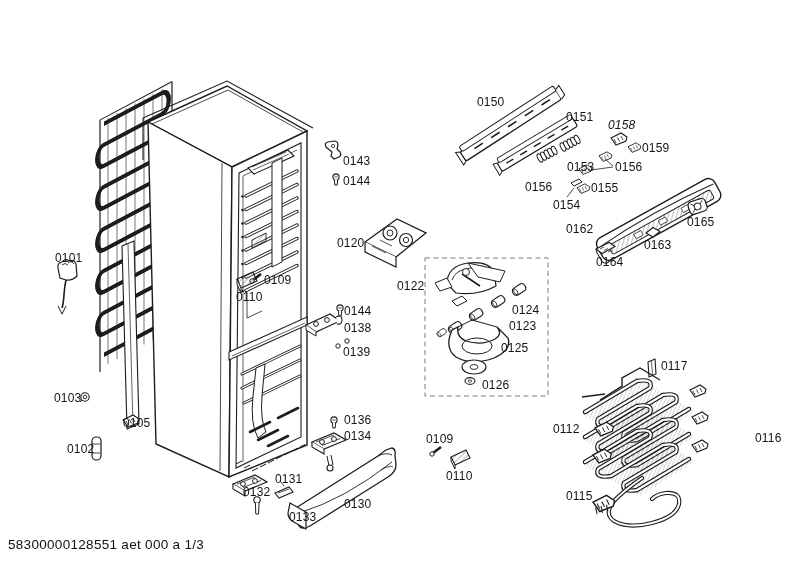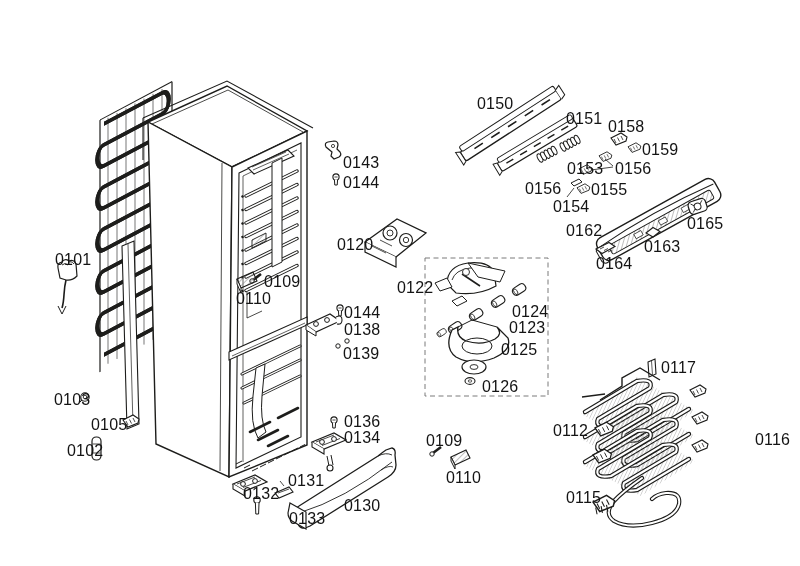--- a/index.html
+++ b/index.html
@@ -1,20 +1,20 @@
 <!DOCTYPE html>
 <html><head>
 <meta charset="utf-8">
 <style>
   html,body{margin:0;padding:0;background:#fff;}
   #page{position:relative;width:800px;height:566px;background:#fff;overflow:hidden;
         font-family:"Liberation Sans",sans-serif;}
   #drawing{position:absolute;left:0;top:0;}
   #labels{position:absolute;left:0;top:0;width:800px;height:566px;pointer-events:none;}
-  .part-label{position:absolute;font-size:16px;font-weight:500;color:#141414;
+  .part-label{position:absolute;font-size:12px;font-weight:500;color:#141414;
               letter-spacing:.2px;white-space:nowrap;}
   #footer-text{position:absolute;left:8px;top:537px;font-size:13.5px;color:#111;
                letter-spacing:.3px;}
 </style>
 </head>
 <body>
 
 <div id="page">
 
 <svg id="drawing" width="800" height="566" viewBox="0 0 800 566">
@@ -367,56 +367,57 @@
   </g>
   <g transform="translate(593,494) scale(1.35)">
     <use href="#clip3d"></use>
     <path d="M2,10 l1,5 M6,9 l1,5 M10,8 l1,5" stroke="#1d1d1b" stroke-width="0.8" fill="none"></path>
   </g>
 </svg>
 
 <div id="labels">
       <span class="part-label" style="left: 55px; top: 251px;">0101</span>
       <span class="part-label" style="left: 54px; top: 391px;">0103</span>
-      <span class="part-label" style="left: 85px; top: 416px; padding-left: 6px;">0105</span>
+      <span class="part-label" style="left: 117px; top: 416px; padding-left: 6px;">0105</span>
       <span class="part-label" style="left: 67px; top: 442px;">0102</span>
       <span class="part-label" style="left: 343px; top: 154px;">0143</span>
       <span class="part-label" style="left: 343px; top: 174px;">0144</span>
       <span class="part-label" style="left: 337px; top: 236px;">0120</span>
       <span class="part-label" style="left: 264px; top: 273px;">0109</span>
       <span class="part-label" style="left: 236px; top: 290px;">0110</span>
       <span class="part-label" style="left: 397px; top: 279px;">0122</span>
       <span class="part-label" style="left: 344px; top: 304px;">0144</span>
       <span class="part-label" style="left: 344px; top: 321px;">0138</span>
       <span class="part-label" style="left: 343px; top: 345px;">0139</span>
       <span class="part-label" style="left: 344px; top: 413px;">0136</span>
       <span class="part-label" style="left: 344px; top: 429px;">0134</span>
       <span class="part-label" style="left: 219px; top: 485px; padding-left: 24px;">0132</span>
-      <span class="part-label" style="left: 288px; top: 472px;">0131</span>
+      <span class="part-label" style="left: 275px; top: 472px;">0131</span>
       <span class="part-label" style="left: 245px; top: 510px; padding-left: 44px;">0133</span>
       <span class="part-label" style="left: 344px; top: 497px;">0130</span>
       <span class="part-label" style="left: 426px; top: 432px;">0109</span>
       <span class="part-label" style="left: 446px; top: 469px;">0110</span>
       <span class="part-label" style="left: 477px; top: 95px;">0150</span>
       <span class="part-label" style="left: 566px; top: 110px;">0151</span>
-      <span class="part-label" style="left: 608px; top: 118px;">0158</span>
+      <span class="part-label" style="left: 608px; top: 118px; font-style: italic;">0158</span>
       <span class="part-label" style="left: 642px; top: 141px;">0159</span>
       <span class="part-label" style="left: 528px; top: 160px; padding-left: 39px;">0153</span>
       <span class="part-label" style="left: 615px; top: 160px;">0156</span>
       <span class="part-label" style="left: 525px; top: 180px;">0156</span>
       <span class="part-label" style="left: 591px; top: 181px;">0155</span>
       <span class="part-label" style="left: 553px; top: 198px;">0154</span>
       <span class="part-label" style="left: 566px; top: 222px;">0162</span>
       <span class="part-label" style="left: 644px; top: 238px;">0163</span>
       <span class="part-label" style="left: 596px; top: 255px;">0164</span>
       <span class="part-label" style="left: 687px; top: 215px;">0165</span>
       <span class="part-label" style="left: 509px; top: 273px; margin-top: 46px;">0123</span>
       <span class="part-label" style="left: 497px; top: 303px; padding-left: 15px;">0124</span>
       <span class="part-label" style="left: 501px; top: 341px;">0125</span>
       <span class="part-label" style="left: 482px; top: 378px;">0126</span>
       <span class="part-label" style="left: 661px; top: 359px;">0117</span>
       <span class="part-label" style="left: 553px; top: 422px;">0112</span>
       <span class="part-label" style="left: 711px; top: 431px; margin-left: 44px;">0116</span>
       <span class="part-label" style="left: 566px; top: 489px;">0115</span>
     </div>
 
+<div id="footer-text">58300000128551 aet 000 a 1/3</div>
 
 </div>
 
 </body></html>

